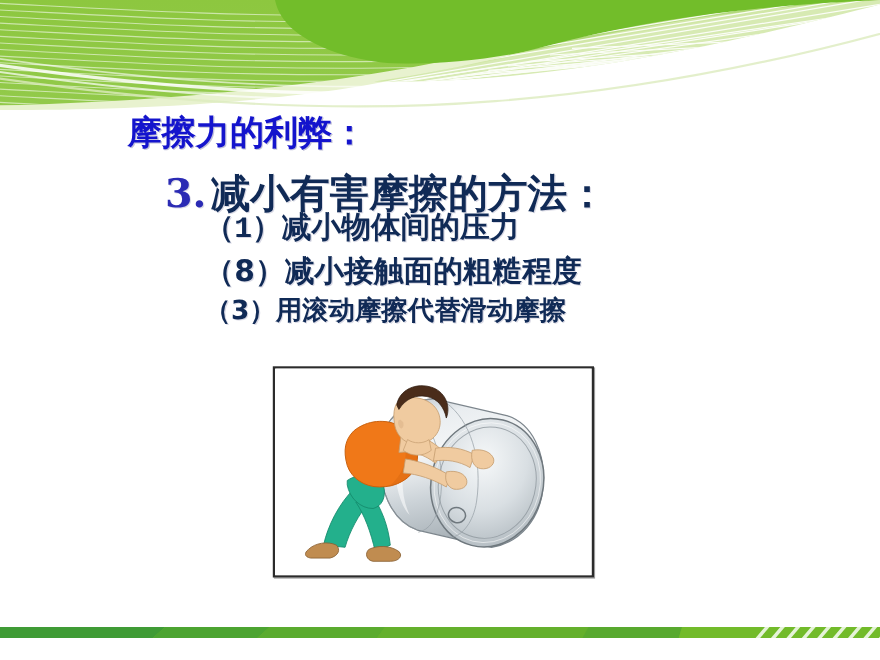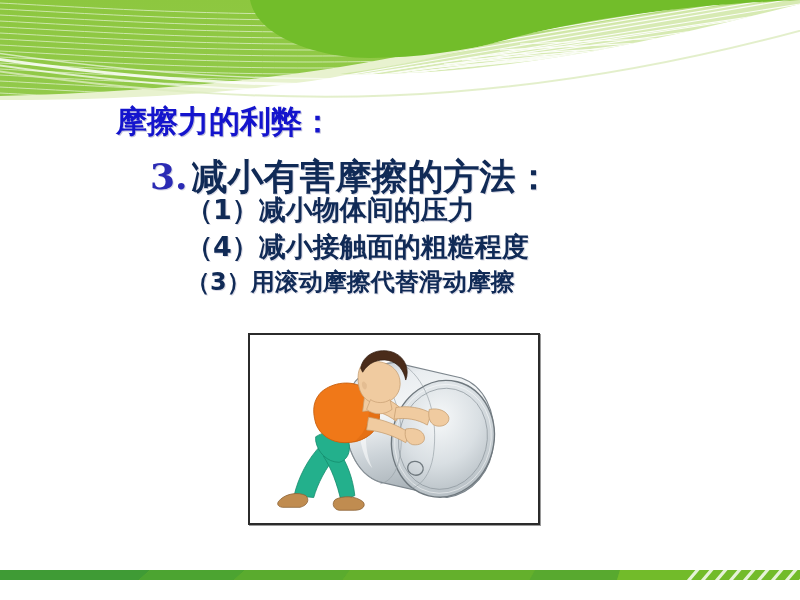--- a/index.html
+++ b/index.html
@@ -70,21 +70,21 @@
     left: 150px;
     top: 158px;
     font-size: 36px;
   }
   .line-main .num {
     color: #2b2bb4;
     font-family: "DejaVu Serif", "Liberation Serif", serif;
     font-weight: bold;
     margin-right: 4px;
   }
-  .line-sub1 { left: 186px; top: 196px; font-size: 27px; }
+  .line-sub1 { left: 186px; top: 196px; font-size: 27px; font-family: Liberation Mono, monospace; }
   .line-sub2 { left: 186px; top: 233px; font-size: 27px; }
   .line-sub3 { left: 186px; top: 270px; font-size: 24px; }
 
   
   .illustration-frame {
     position: absolute;
     left: 248px;
     top: 333px;
     width: 292px;
     height: 192px;
@@ -224,21 +224,21 @@
   <div class="text-block">
 
     <div class="slide-title">摩擦力的利弊：</div>
 
     <div class="list-line line-main">
       <span class="num">3.</span><span>减小有害摩擦的方法：</span>
     </div>
 
     <div class="list-line line-sub1">（1）减小物体间的压力</div>
 
-    <div class="list-line line-sub2">（4）减小接触面的粗糙程度</div>
+    <div class="list-line line-sub2">（8）减小接触面的粗糙程度</div>
 
     <div class="list-line line-sub3">（3）用滚动摩擦代替滑动摩擦</div>
   </div>
 
   <div class="illustration-frame">
     <svg viewBox="0 0 292 192" xmlns="http://www.w3.org/2000/svg">
       <defs>
         <linearGradient id="barrelBody" x1="0" y1="0" x2="0.25" y2="1">
           <stop offset="0" stop-color="#b9c0c6"></stop>
           <stop offset="0.18" stop-color="#e9edf0"></stop>

